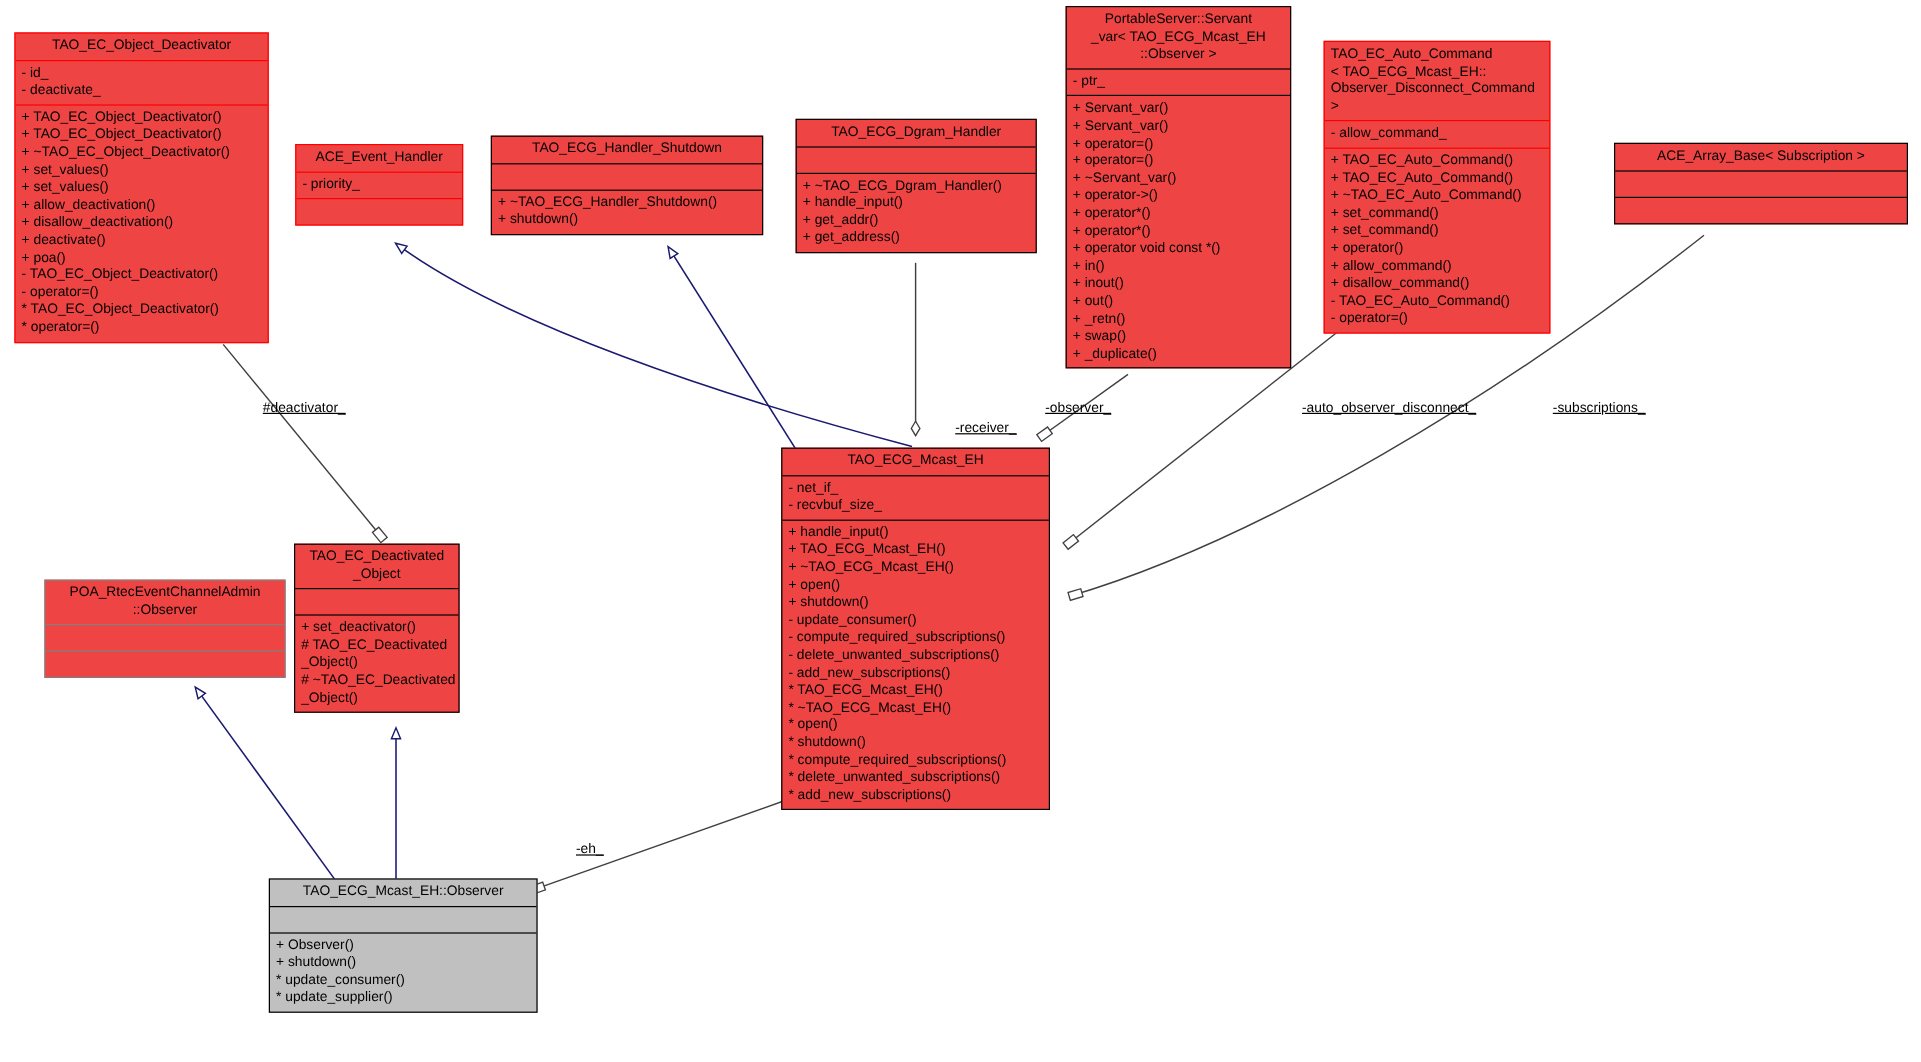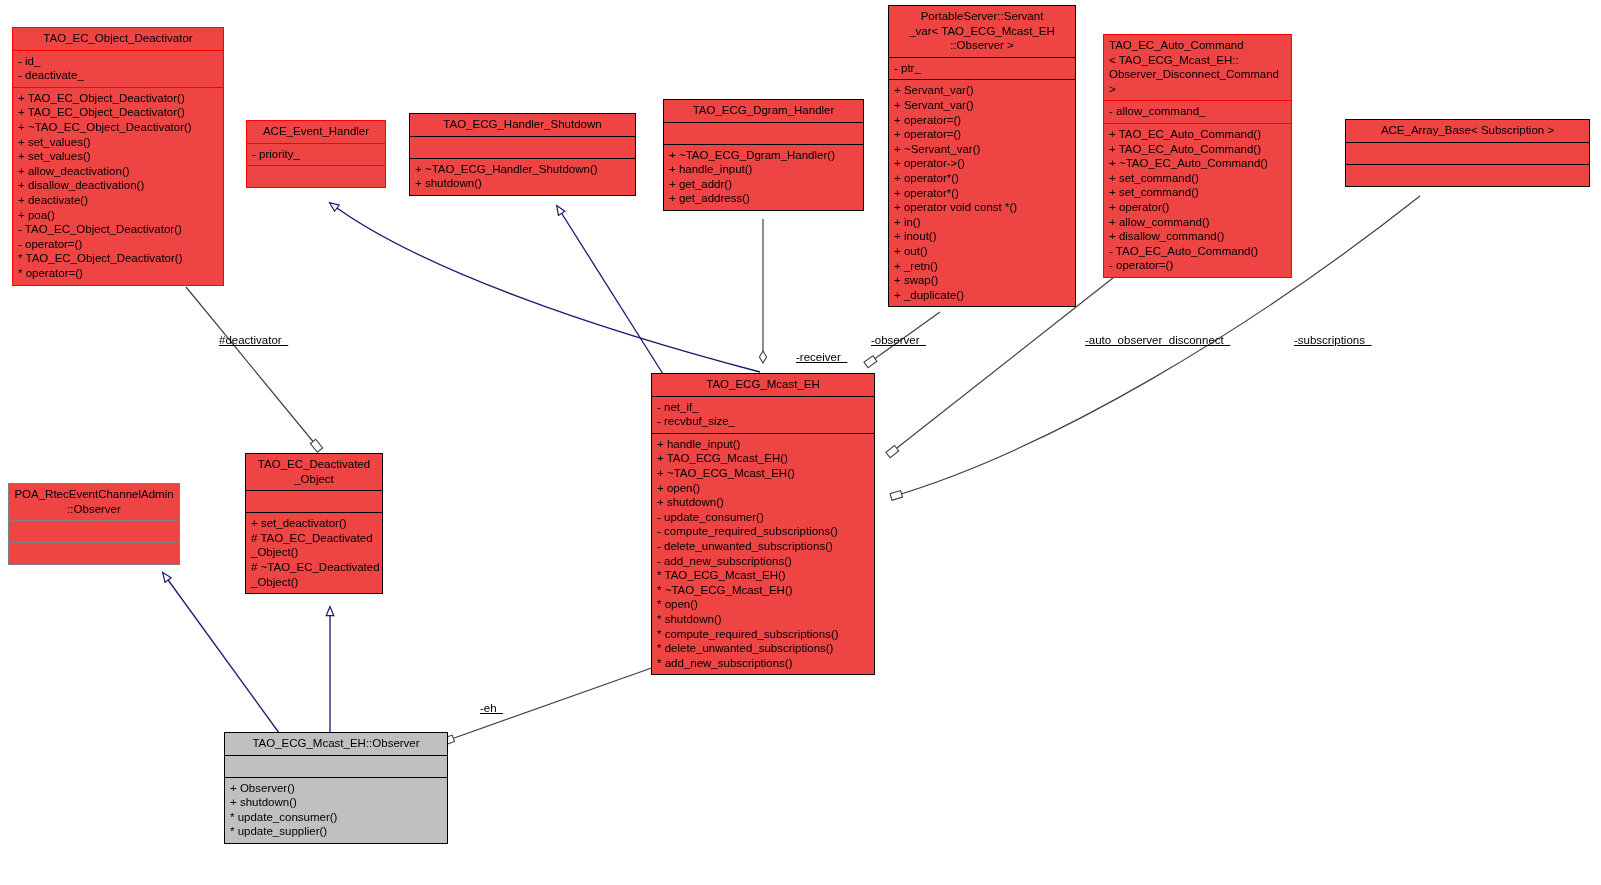--- a/index.html
+++ b/index.html
@@ -274,21 +274,21 @@
     <div class="cls-sep"></div>
     <div class="cls-ops">
       <div class="cls-line">+ set_deactivator()</div>
       <div class="cls-line"># TAO_EC_Deactivated</div>
       <div class="cls-line">_Object()</div>
       <div class="cls-line"># ~TAO_EC_Deactivated</div>
       <div class="cls-line">_Object()</div>
     </div>
   </div>
 
-  <div class="uml-class" style="left:8px; top:483px; width:172px; border-color:#808080;">
+  <div class="uml-class" style="left:37px; top:483px; width:201px; border-color:#808080;">
     <div class="cls-title">POA_RtecEventChannelAdmin
 ::Observer</div>
     <div class="cls-sep" style="border-top-color:#808080;"></div>
     <div class="cls-attrs empty"></div>
     <div class="cls-sep" style="border-top-color:#808080;"></div>
     <div class="cls-ops empty"></div>
   </div>
 
   <div class="uml-class gray-fill" style="left:224px; top:732px; width:224px;">
     <div class="cls-title">TAO_ECG_Mcast_EH::Observer</div>

